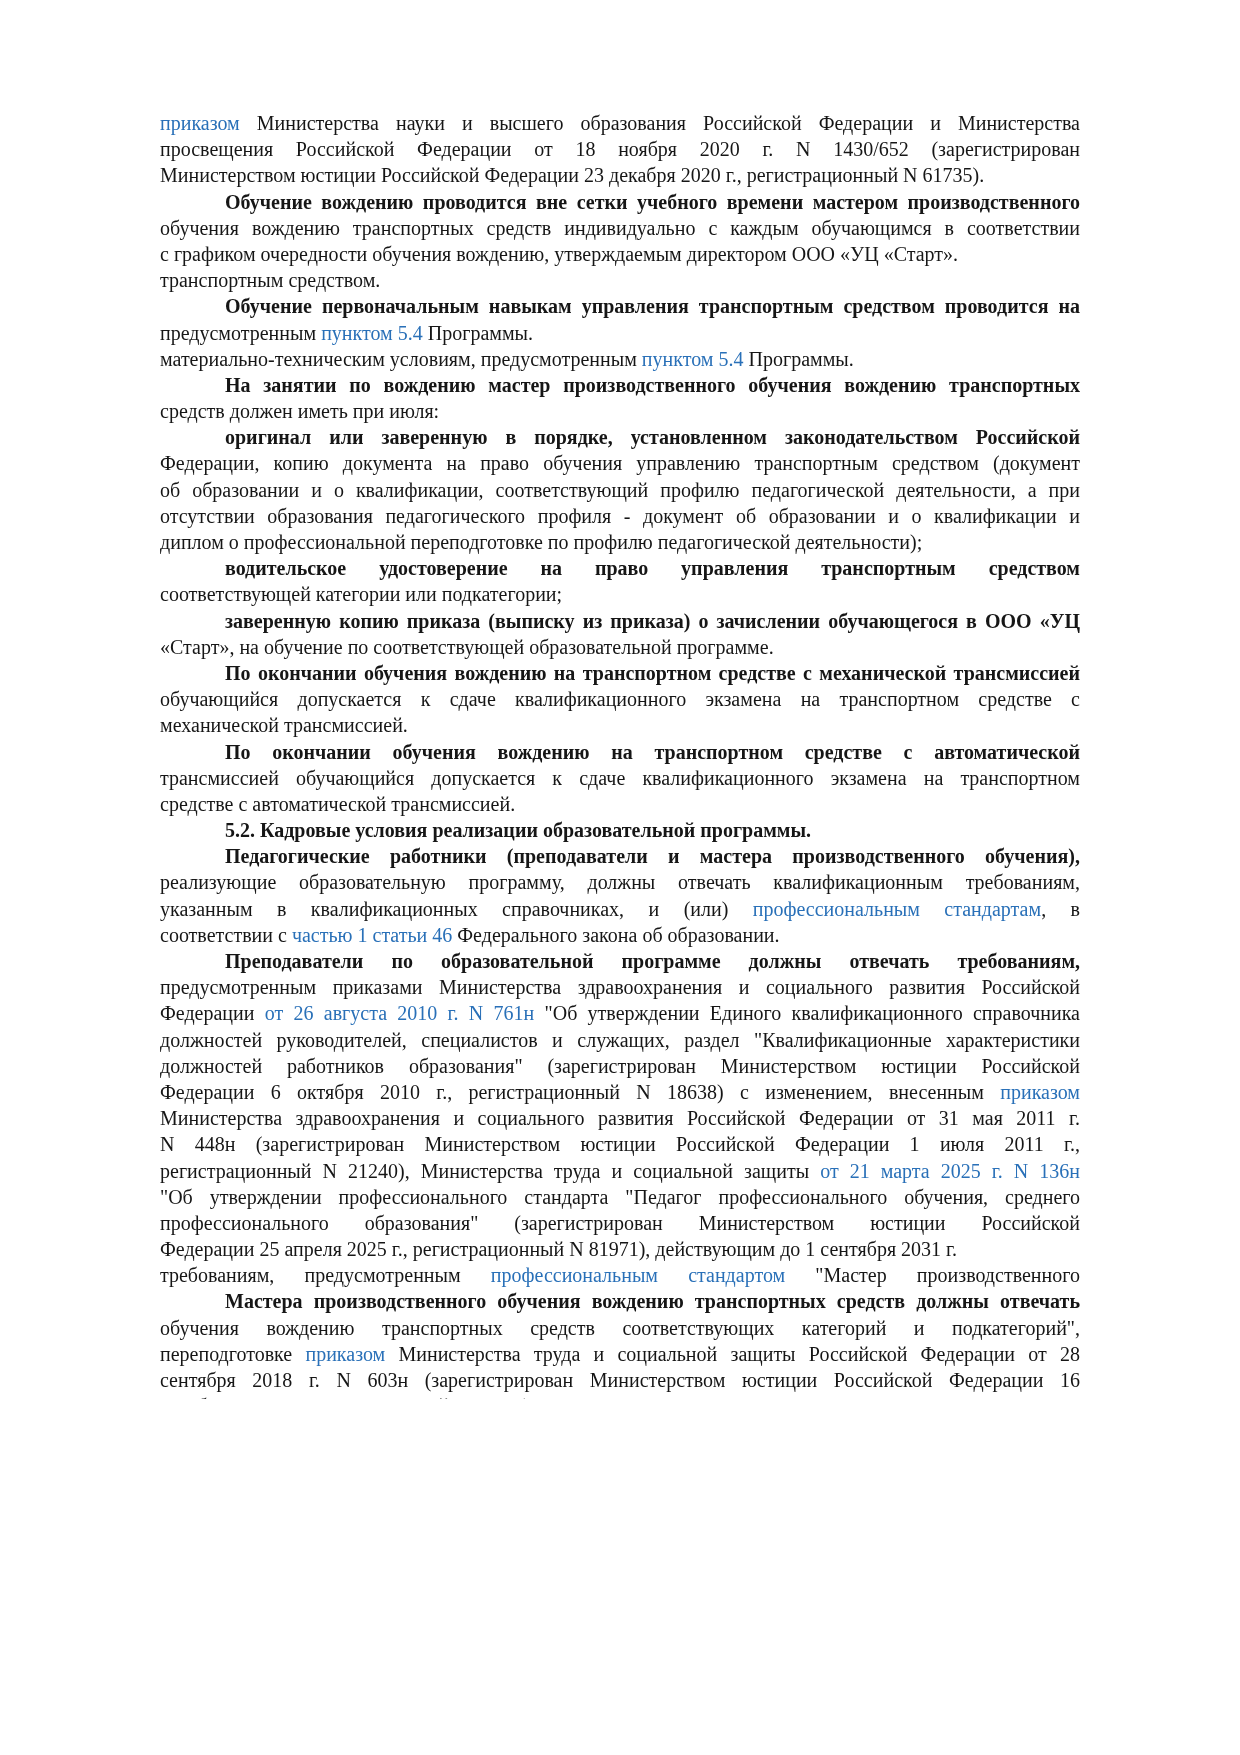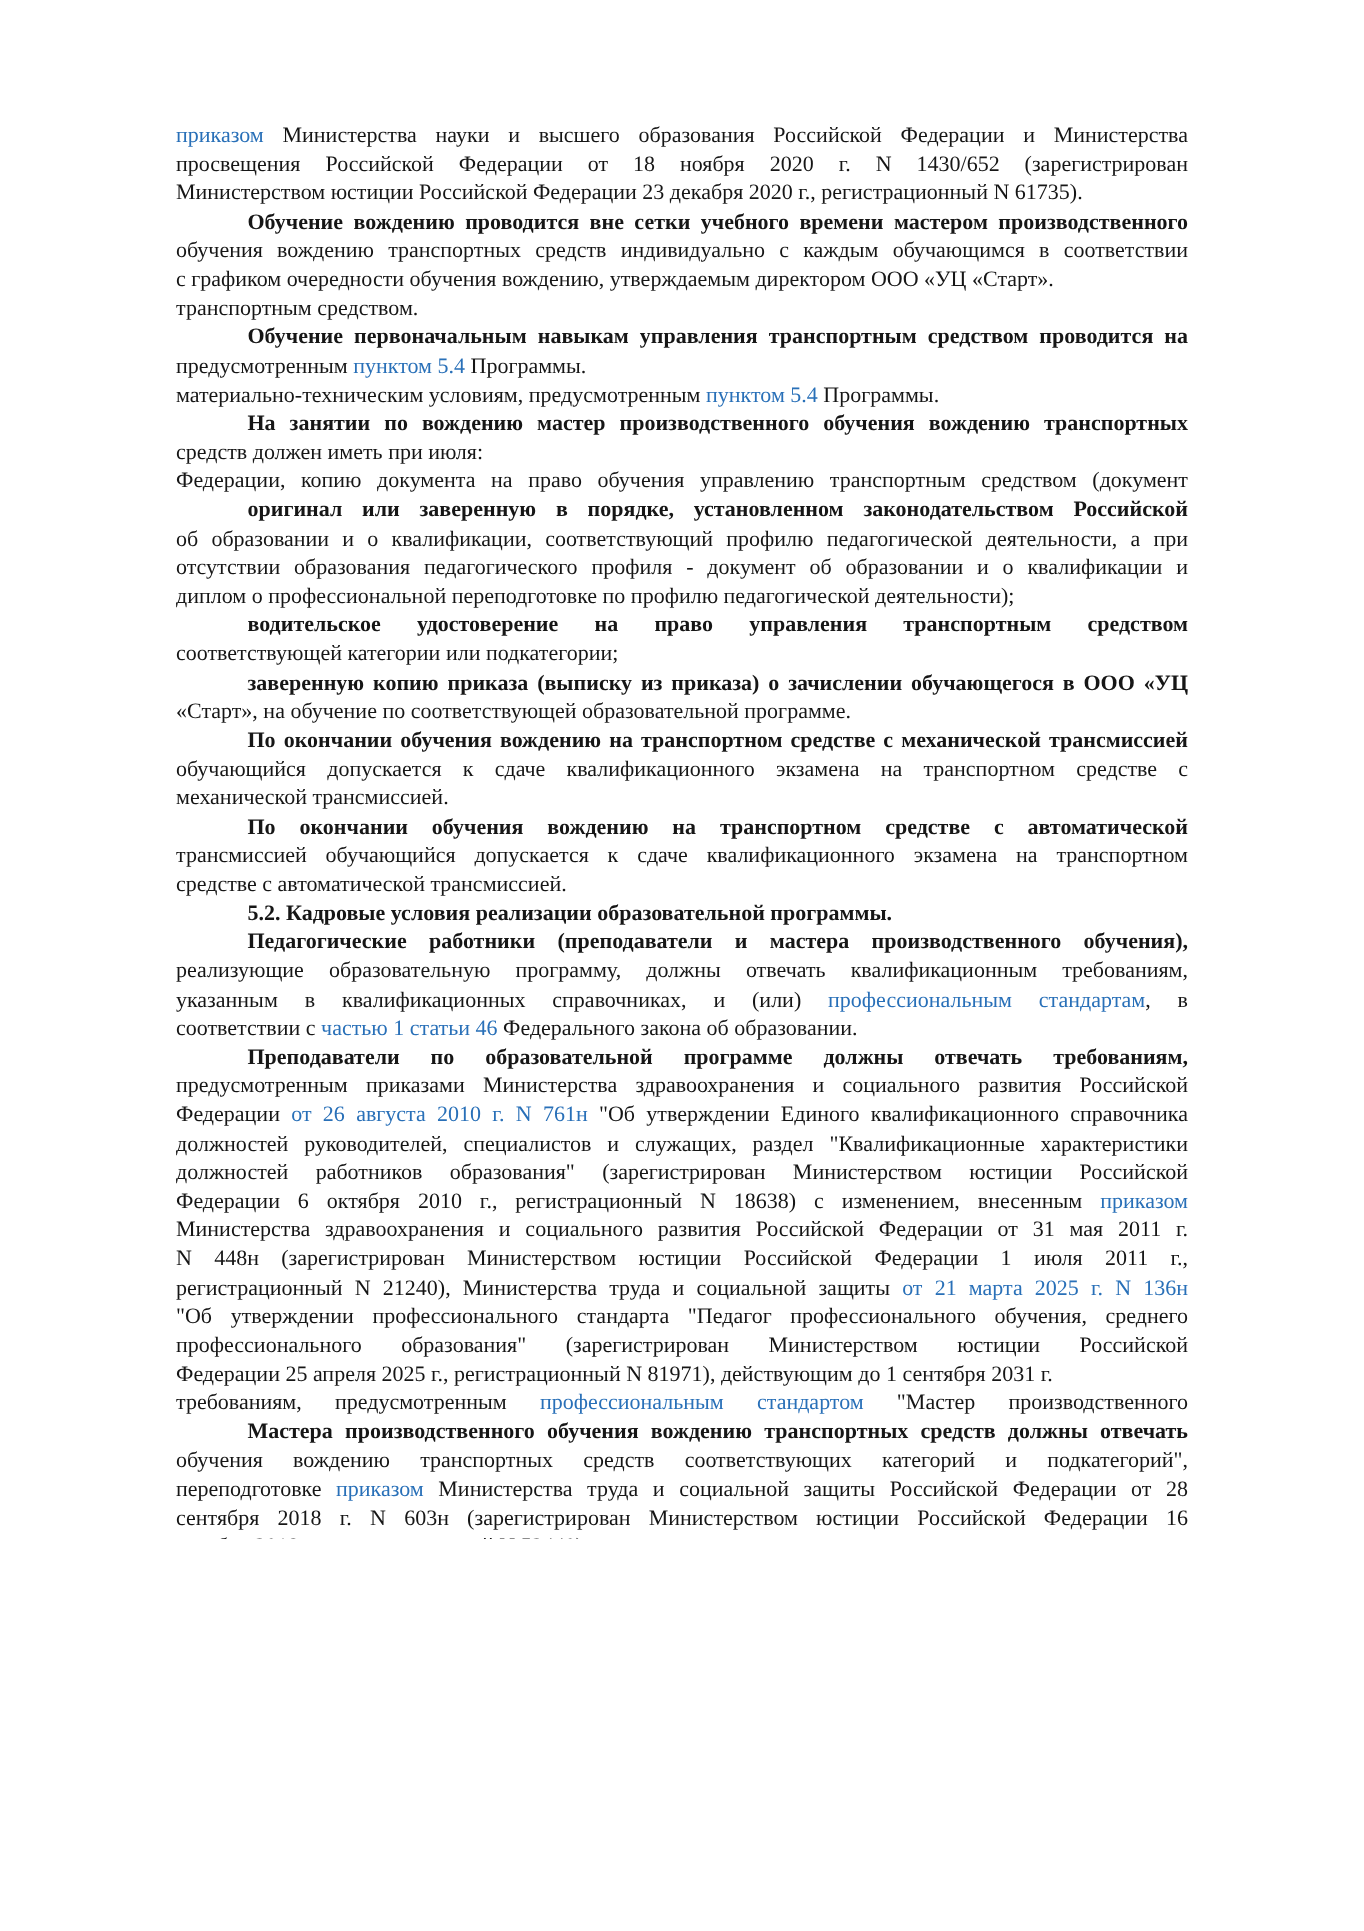--- a/index.html
+++ b/index.html
@@ -79,22 +79,22 @@
         <div class="line last"><span>предусмотренным </span><span class="doclink">пунктом 5.4</span><span> Программы.</span></div>
       </div>
       <div class="para">
         <div class="line last"><span>материально-техническим условиям, предусмотренным </span><span class="doclink">пунктом 5.4</span><span> Программы.</span></div>
       </div>
       <div class="para">
         <div class="line first"><span>На занятии по вождению мастер производственного обучения вождению транспортных</span></div>
         <div class="line last"><span>средств должен иметь при июля:</span></div>
       </div>
       <div class="para">
+        <div class="line first"><span>оригинал или заверенную в порядке, установленном законодательством Российской</span></div>
         <div class="line"><span>Федерации, копию документа на право обучения управлению транспортным средством (документ</span></div>
-        <div class="line first"><span>оригинал или заверенную в порядке, установленном законодательством Российской</span></div>
         <div class="line"><span>об образовании и о квалификации, соответствующий профилю педагогической деятельности, а при</span></div>
         <div class="line"><span>отсутствии образования педагогического профиля - документ об образовании и о квалификации и</span></div>
         <div class="line last"><span>диплом о профессиональной переподготовке по профилю педагогической деятельности);</span></div>
       </div>
       <div class="para">
         <div class="line first"><span>водительское удостоверение на право управления транспортным средством</span></div>
         <div class="line last"><span>соответствующей категории или подкатегории;</span></div>
       </div>
       <div class="para">
         <div class="line first"><span>заверенную копию приказа (выписку из приказа) о зачислении обучающегося в ООО «УЦ</span></div>

